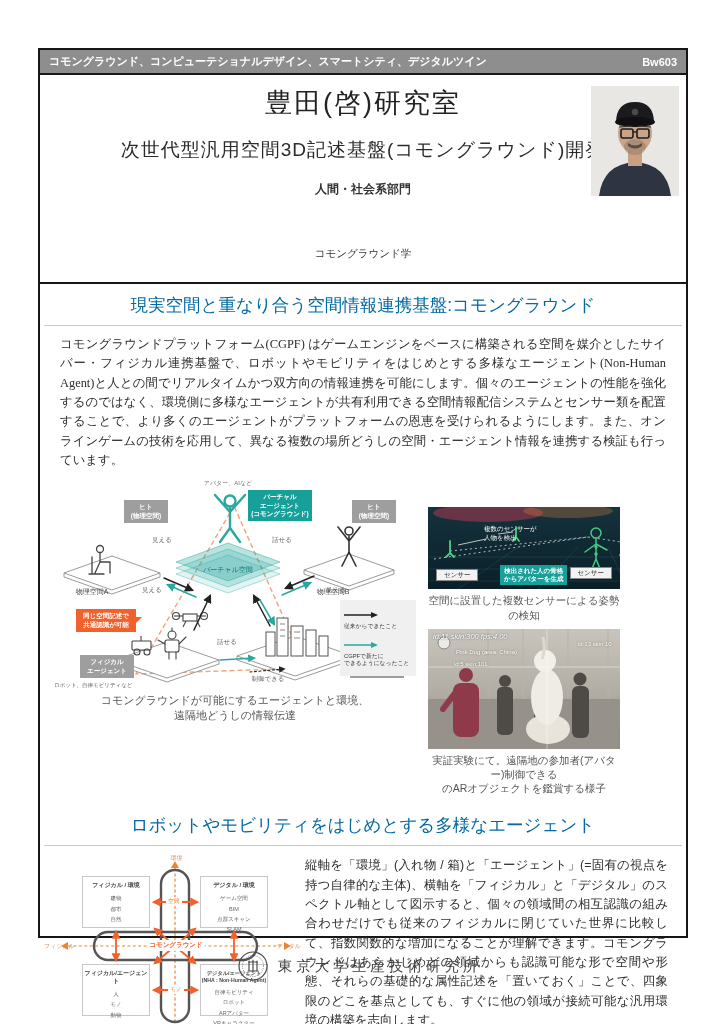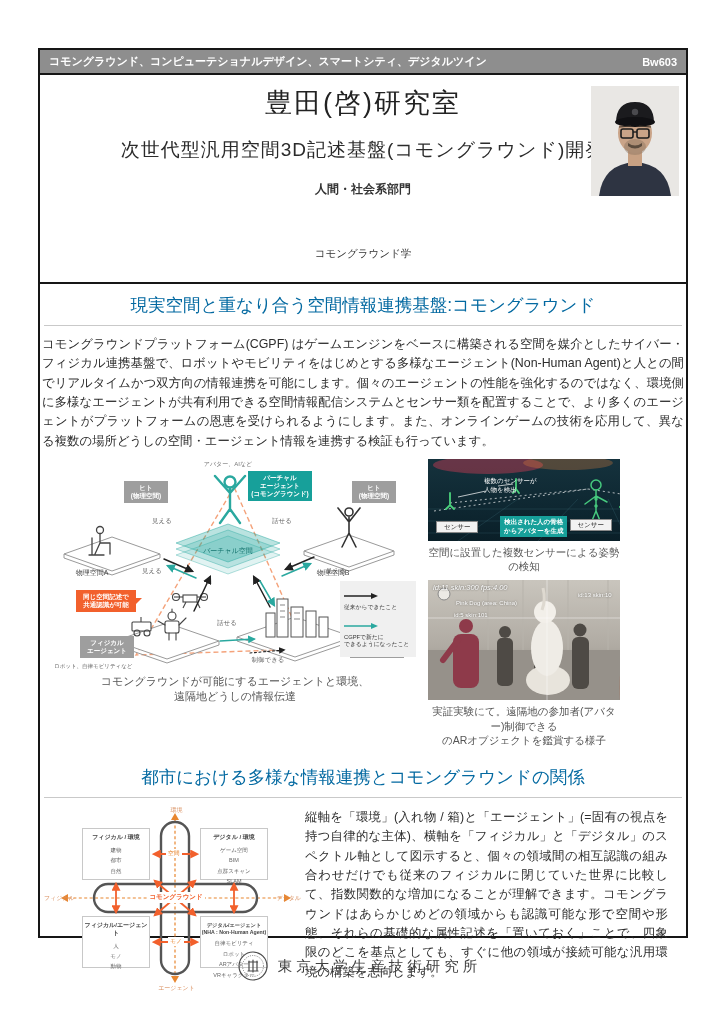--- a/index.html
+++ b/index.html
@@ -23,42 +23,42 @@
   .division{text-align:center;font-size:12px;font-weight:bold;color:#333;margin-top:18px;}
   .photo{position:absolute;right:7px;top:11px;width:88px;height:110px;overflow:hidden;background:#e9e7e4;}
   .discipline{position:absolute;bottom:21px;left:0;right:0;text-align:center;font-size:10.5px;color:#333;margin-top:26px;}
   .meta-row{position:absolute;bottom:5px;left:9px;right:9px;display:flex;
     justify-content:space-between;align-items:flex-end;font-size:10.5px;color:#222;}
   .meta-url{color:#222;text-decoration:none;}
 
   
   .sec-title{text-align:center;font-size:17.5px;color:#0369a1;padding:9px 0 8px;
     border-bottom:1px solid #c9c9c9;margin:0 4px;}
-  .body-text{font-size:12.4px;line-height:1.56;text-align:justify;color:#2d2d2d;margin:9px 2px 0;}
+  .body-text{font-size:12.4px;line-height:1.56;text-align:justify;color:#2d2d2d;margin:9px 20px 0;font-family:Liberation Serif, serif;}
 
   
   .figures1{display:flex;gap:10px;padding:8px 12px 0;}
   .fig-left{width:366px;position:relative;}
   .fig-left svg.base{display:block;}
   .fig-caption{font-size:11px;color:#555;text-align:center;white-space:pre-line;line-height:1.35;margin-top:3px;}
   .lbl{position:absolute;box-sizing:border-box;text-align:center;line-height:1.25;}
   .lbl-gray{background:#9e9e9e;color:#fff;font-size:6.5px;font-weight:bold;
     white-space:pre-line;padding:3px 1px;}
   .lbl-teal{background:#17a09a;color:#fff;font-size:6.5px;font-weight:bold;
     white-space:pre-line;padding:3px 2px;}
   .lbl-orange{background:#f2602c;color:#fff;font-size:6.5px;font-weight:bold;
     white-space:pre-line;padding:3px 2px;}
   .lbl-orange:after{content:"";position:absolute;right:-6px;top:8px;border:3px solid transparent;
     border-left-color:#f2602c;border-top-color:#f2602c;}
   .legend{position:absolute;left:288px;top:122px;width:76px;background:#f0f0f0;
     padding:4px 4px 5px;box-sizing:border-box;}
   .legend .txt{font-size:5.8px;color:#333;white-space:pre-line;line-height:1.3;margin:1px 0 3px;text-align:left;}
   .tiny-note{position:absolute;font-size:5.5px;color:#666;}
 
-  .fig-right{width:192px;}
+  .fig-right{width:192px;margin-top:29px;}
   .shot{position:relative;overflow:hidden;}
   .shot-sensor{height:82px;background:linear-gradient(180deg,#15323d 0%,#0e2731 60%,#0a1f28 100%);}
   .shot-ar{height:120px;background:linear-gradient(180deg,#c9c5bd 0%,#b0aba3 55%,#837f78 100%);}
   .shot svg{position:absolute;left:0;top:0;}
   .ov{position:absolute;color:#fff;line-height:1.3;}
   .ov-note{font-size:6.5px;white-space:pre-line;}
   .ov-box-white{background:#f2f2f2;color:#222;font-size:6.5px;padding:1px 7px;border:1px solid #888;}
   .ov-box-teal{background:#17a09a;color:#fff;font-size:6.5px;font-weight:bold;white-space:pre-line;
     padding:2px 4px;text-align:center;}
   .ov-stat{font-size:7.5px;font-style:italic;text-shadow:0 0 2px rgba(0,0,0,.6);}
@@ -338,21 +338,21 @@
         <div class="ov ov-stat" style="left:5px;top:3px;">id:11 skin:300 fps:4.00</div>
         <div class="ov ov-stat-sm" style="left:28px;top:20px;">Pink Dog (area: China)</div>
         <div class="ov ov-stat-sm" style="left:26px;top:32px;">id:5 skin:101</div>
         <div class="ov ov-stat-sm" style="left:150px;top:12px;">id:13 skin:10</div>
       </div>
       <div class="shot-caption">実証実験にて。遠隔地の参加者(アバター)制御できる
 のARオブジェクトを鑑賞する様子</div>
     </div>
   </div>
 
-  <div class="sec-title" style="margin-top:2px;">都市における多様な情報連携とコモングラウンドの関係</div>
+  <div class="sec-title" style="margin-top:2px;">ロボットやモビリティをはじめとする多様なエージェント</div>
   <div class="sec2-content">
 
     <div class="quad-wrap">
       <svg width="237" height="182" viewBox="0 0 237 182" style="position:absolute;left:0;top:0;">
         <defs>
           <marker id="qa" viewBox="0 0 8 8" refX="6" refY="4" markerWidth="5" markerHeight="5" orient="auto-start-reverse">
             <path d="M0 0L8 4L0 8z" fill="#f2602c"></path>
             </marker>
         </defs>
         <g stroke="#e8862f" stroke-width="1.2" stroke-dasharray="3 2.4">

